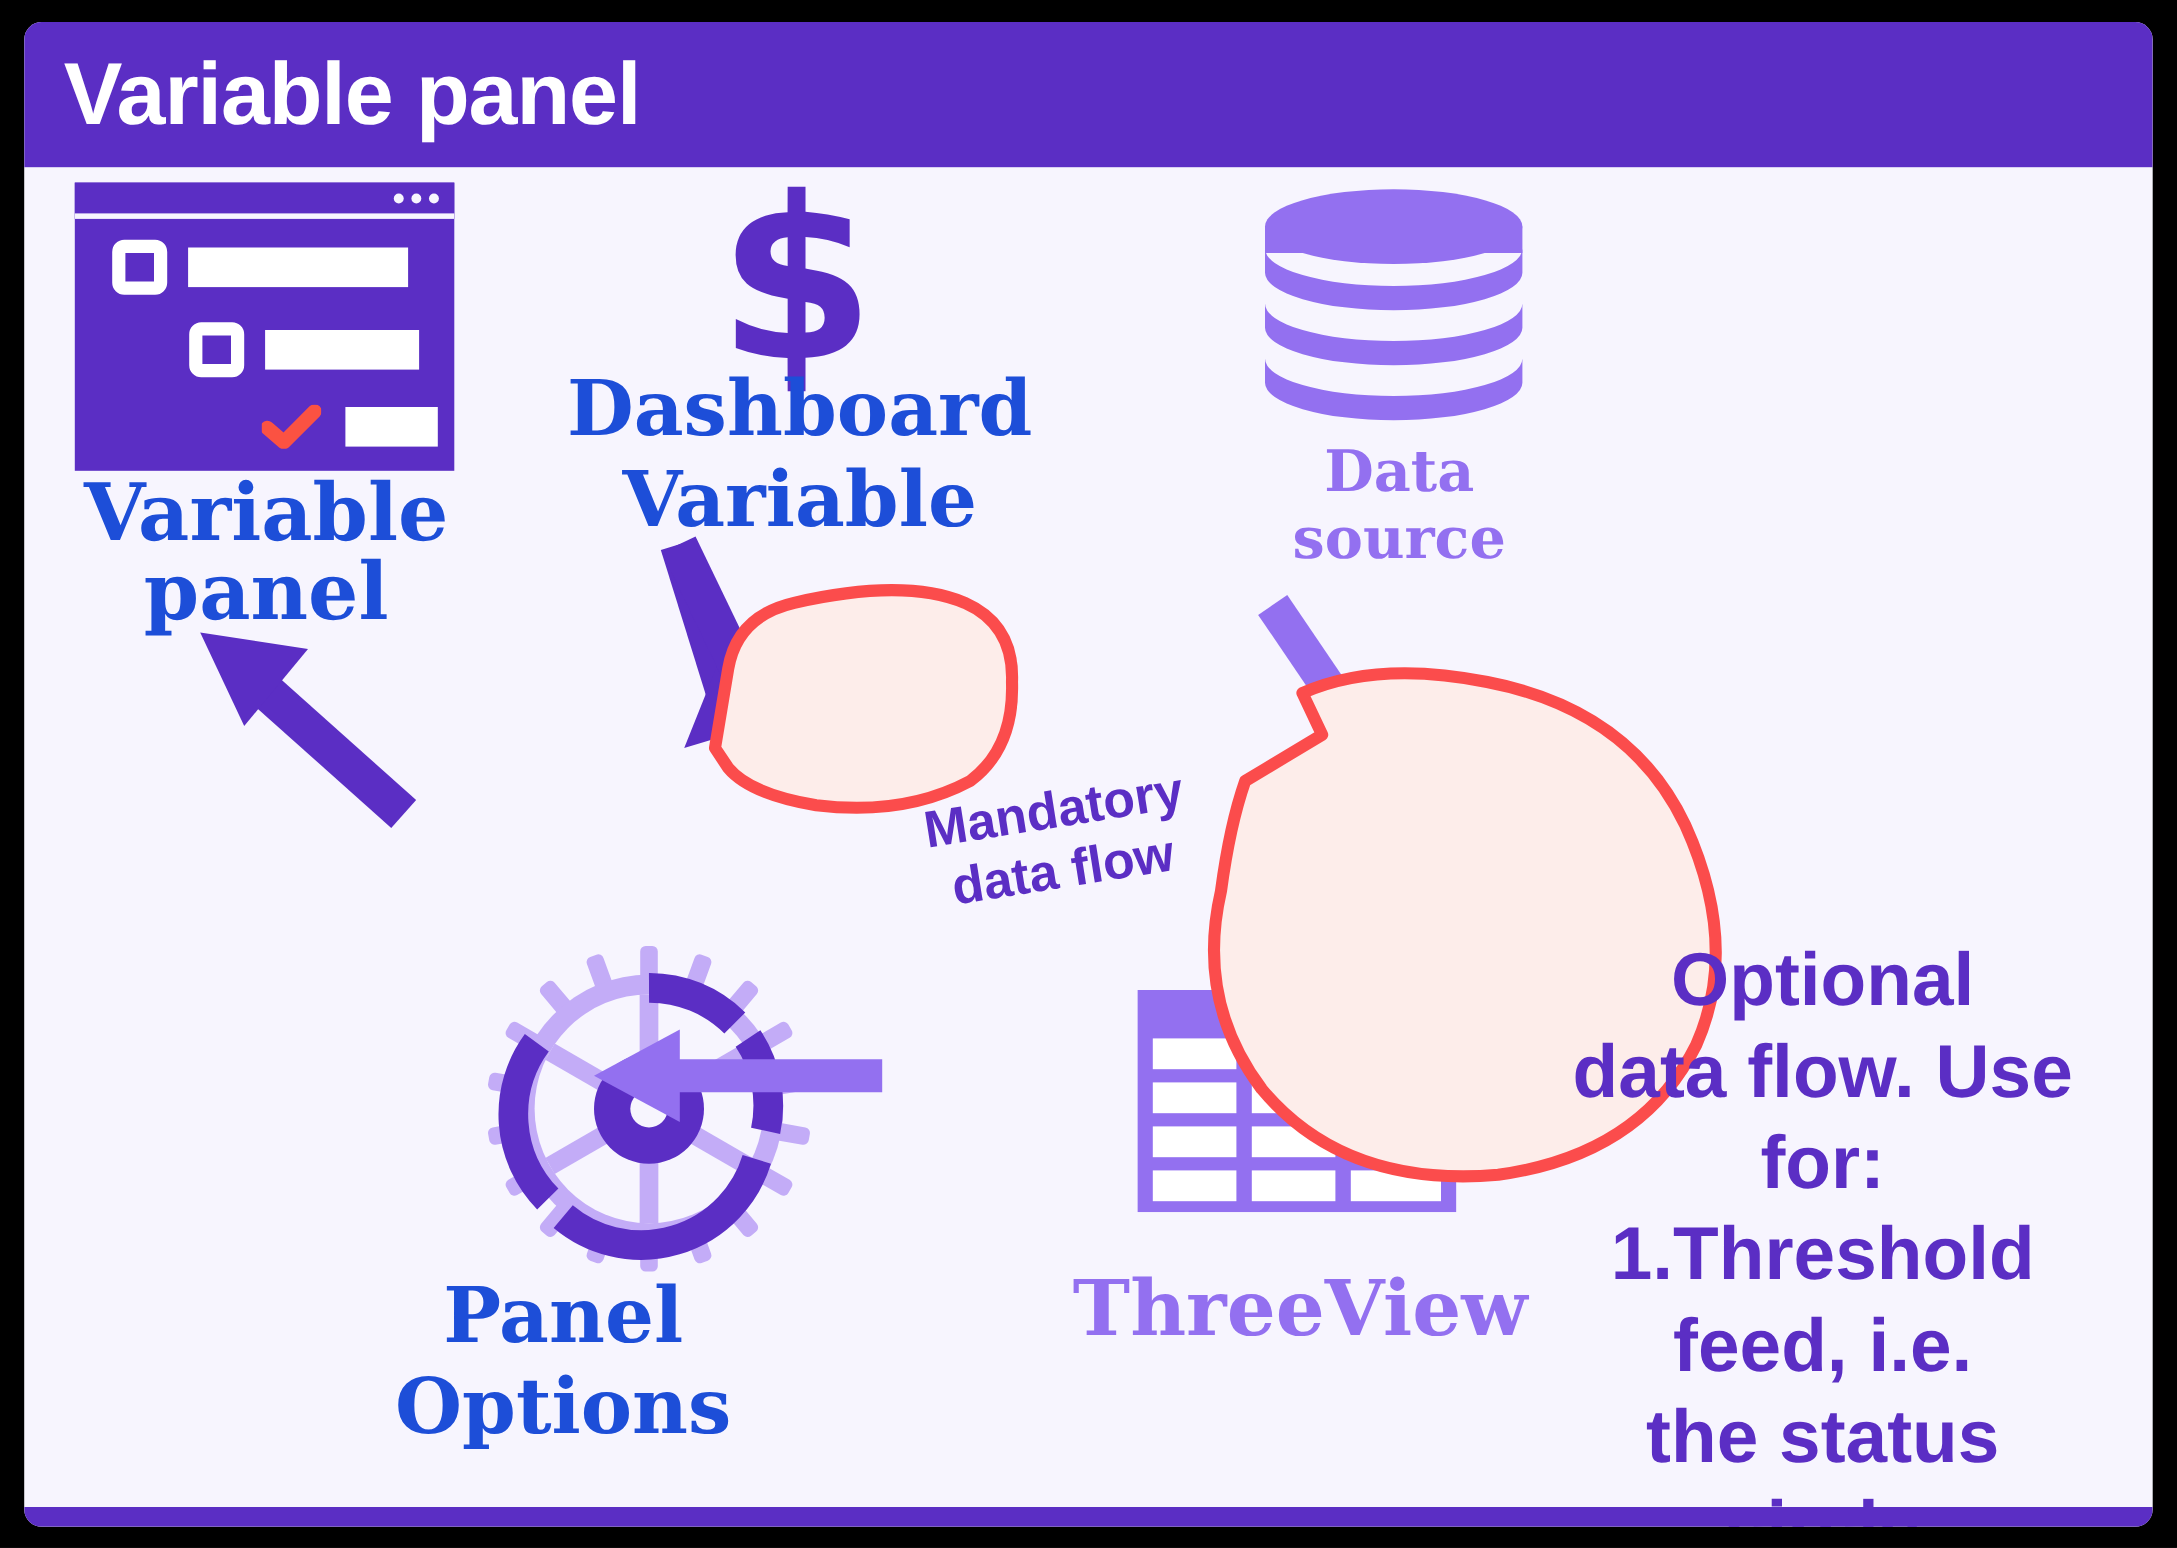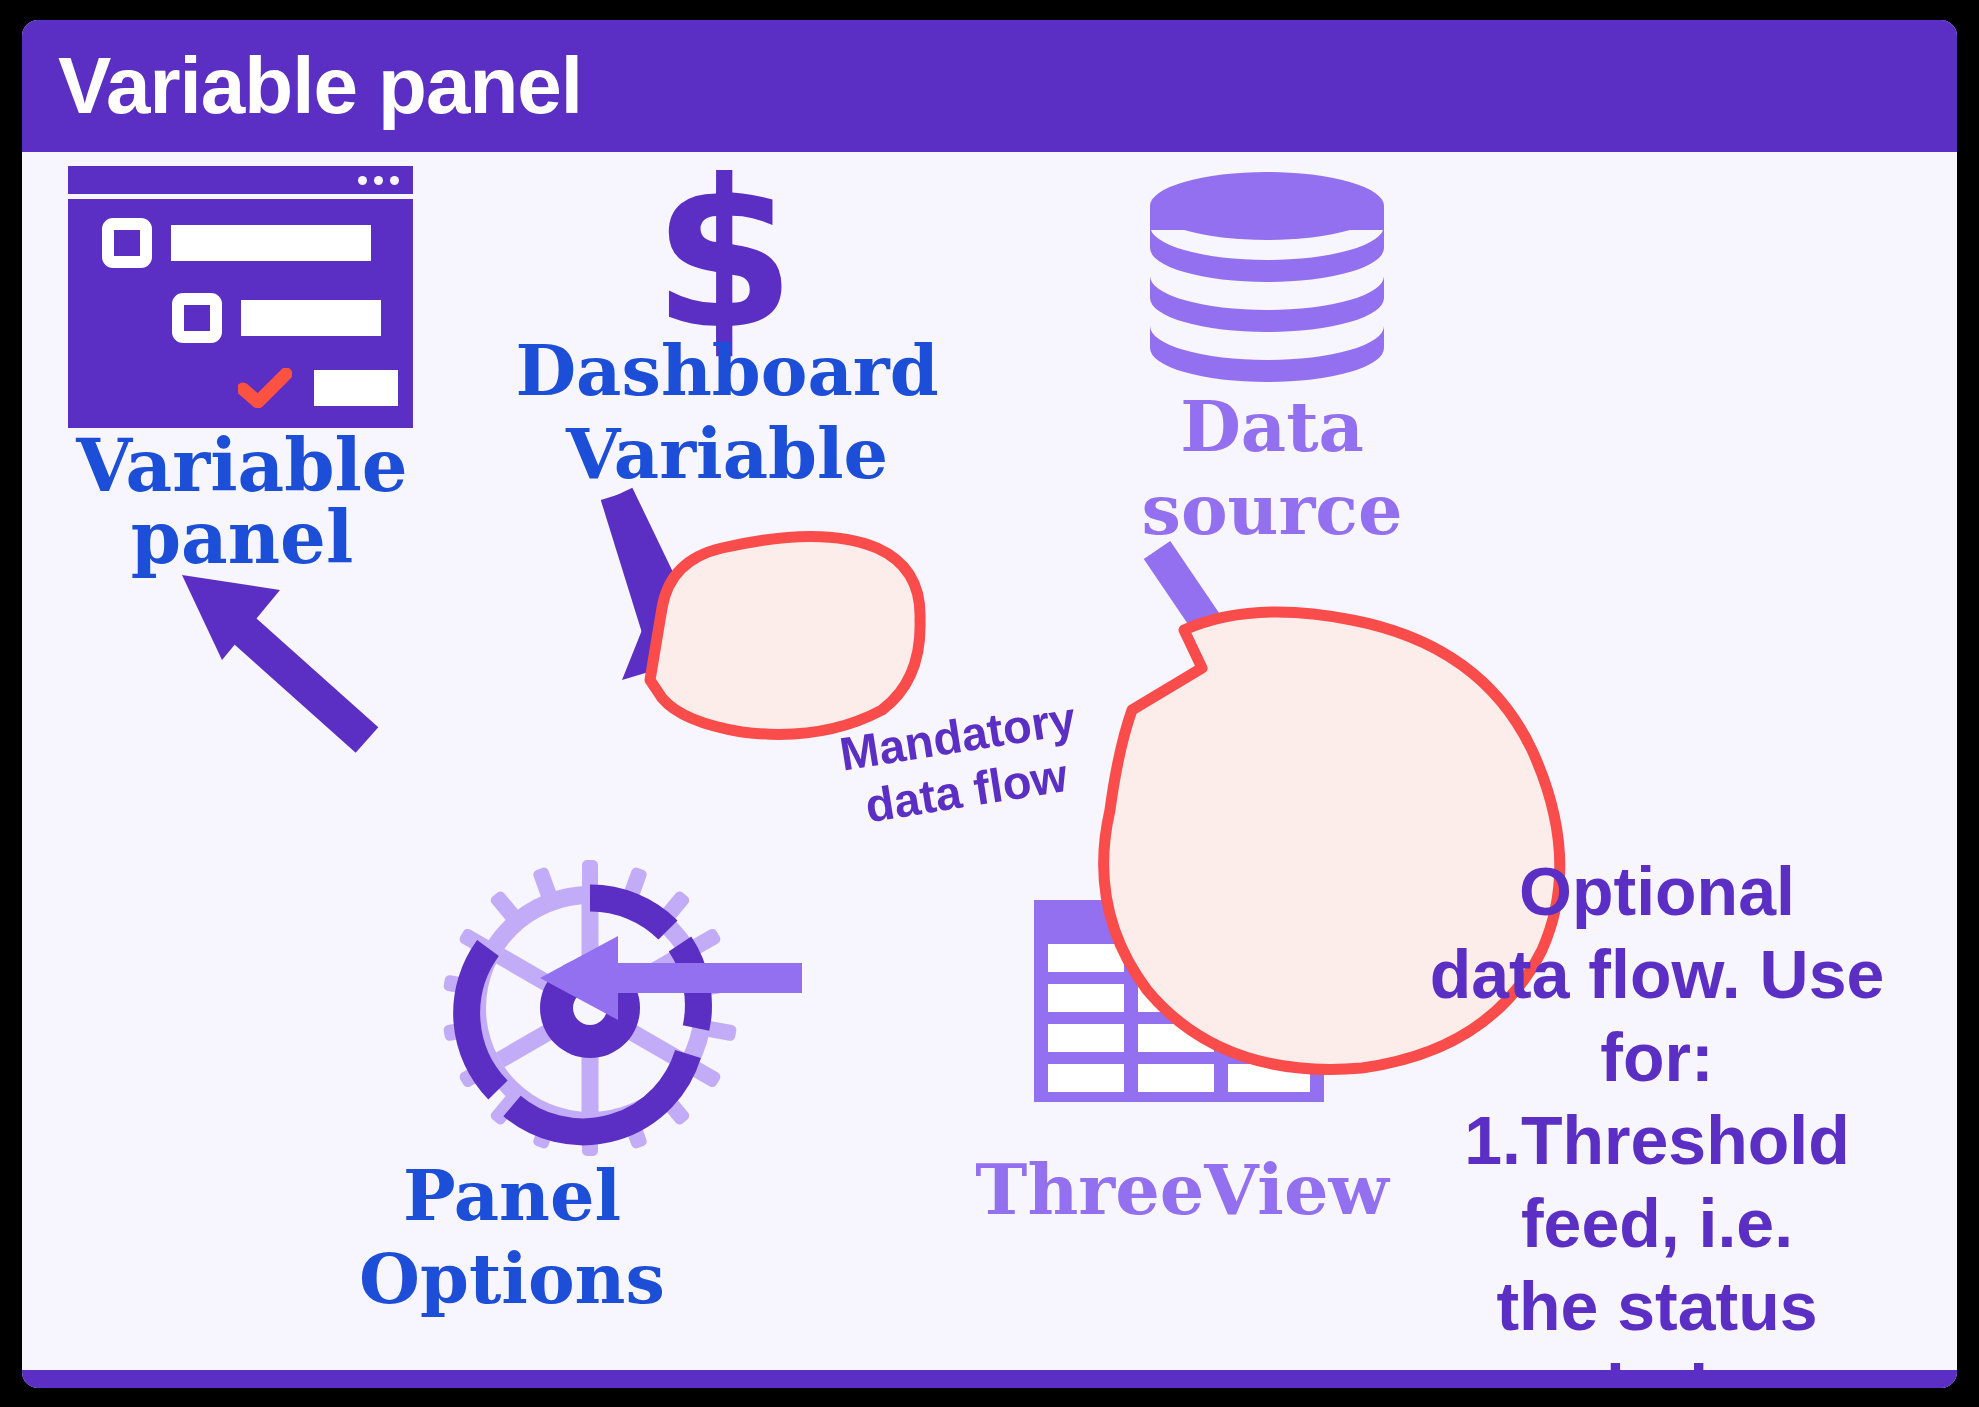--- a/index.html
+++ b/index.html
@@ -105,22 +105,22 @@
     left: 470px; top: 310px; width: 470px;
     font-size: 70px; line-height: 1.18;
   }
 
   
   #db {
     position: absolute; left: 1125px; top: 150px;
     width: 240px; height: 218px;
   }
   #db-label {
-    left: 1085px; top: 366px; width: 330px;
-    font-size: 70px; line-height: 1.18; text-align: center;
+    left: 1085px; top: 378px; width: 330px;
+    font-size: 52px; line-height: 1.18; text-align: center;
   }
 
   
   #gear {
     position: absolute; left: 418px; top: 838px;
     width: 300px; height: 300px;
   }
   #gear-label {
     left: 290px; top: 1135px; width: 400px;
     font-size: 70px; line-height: 1.18;

